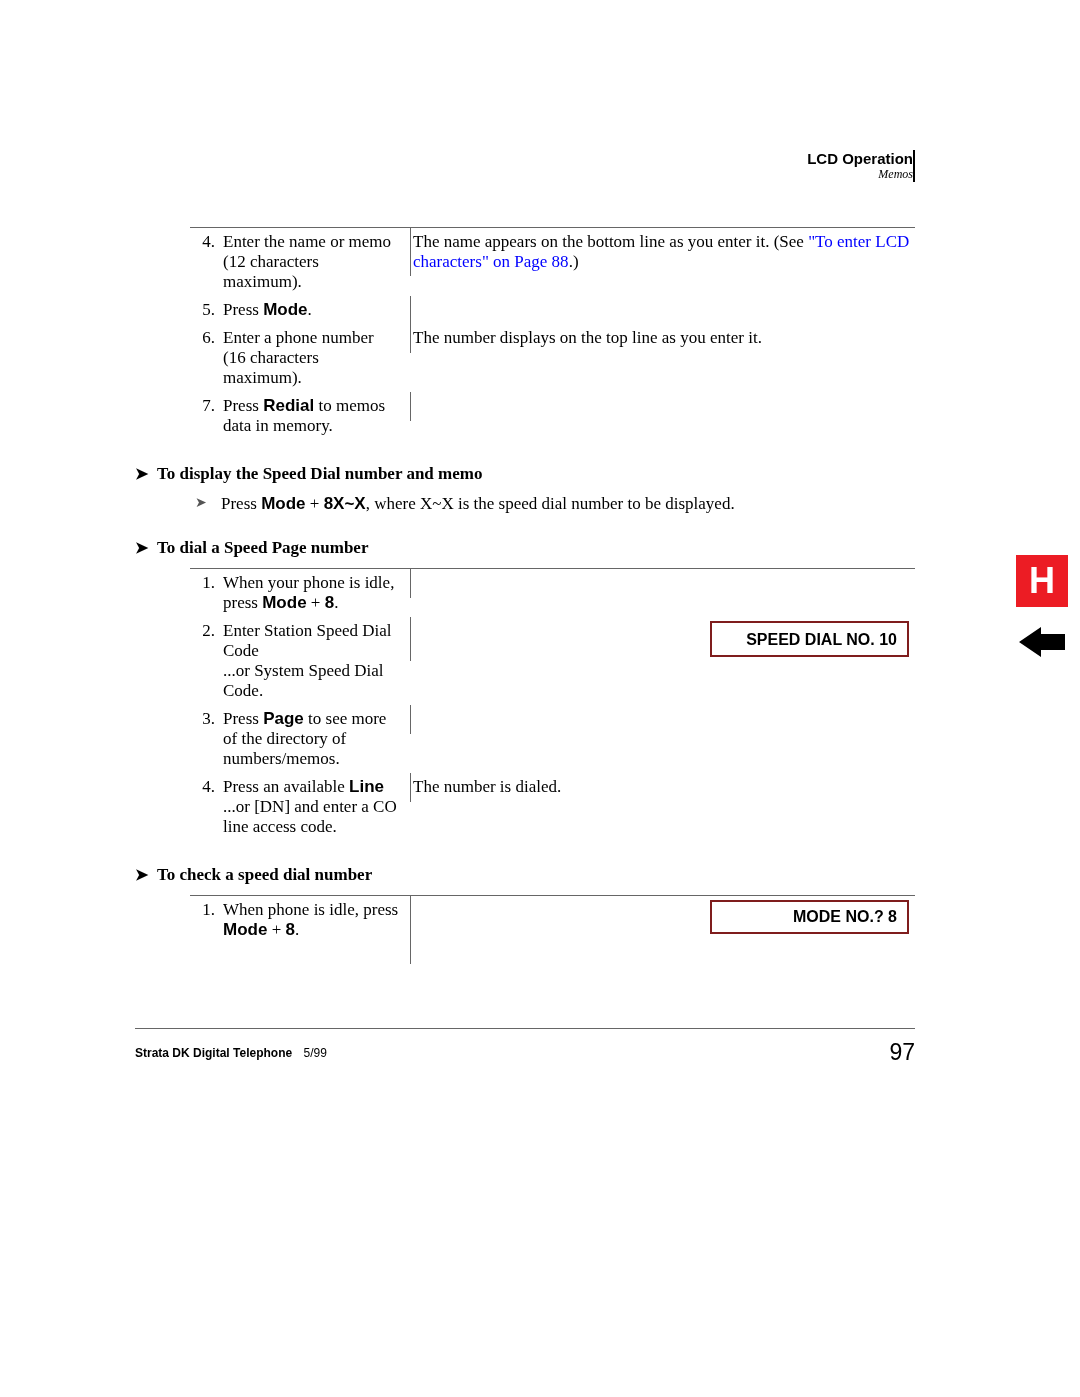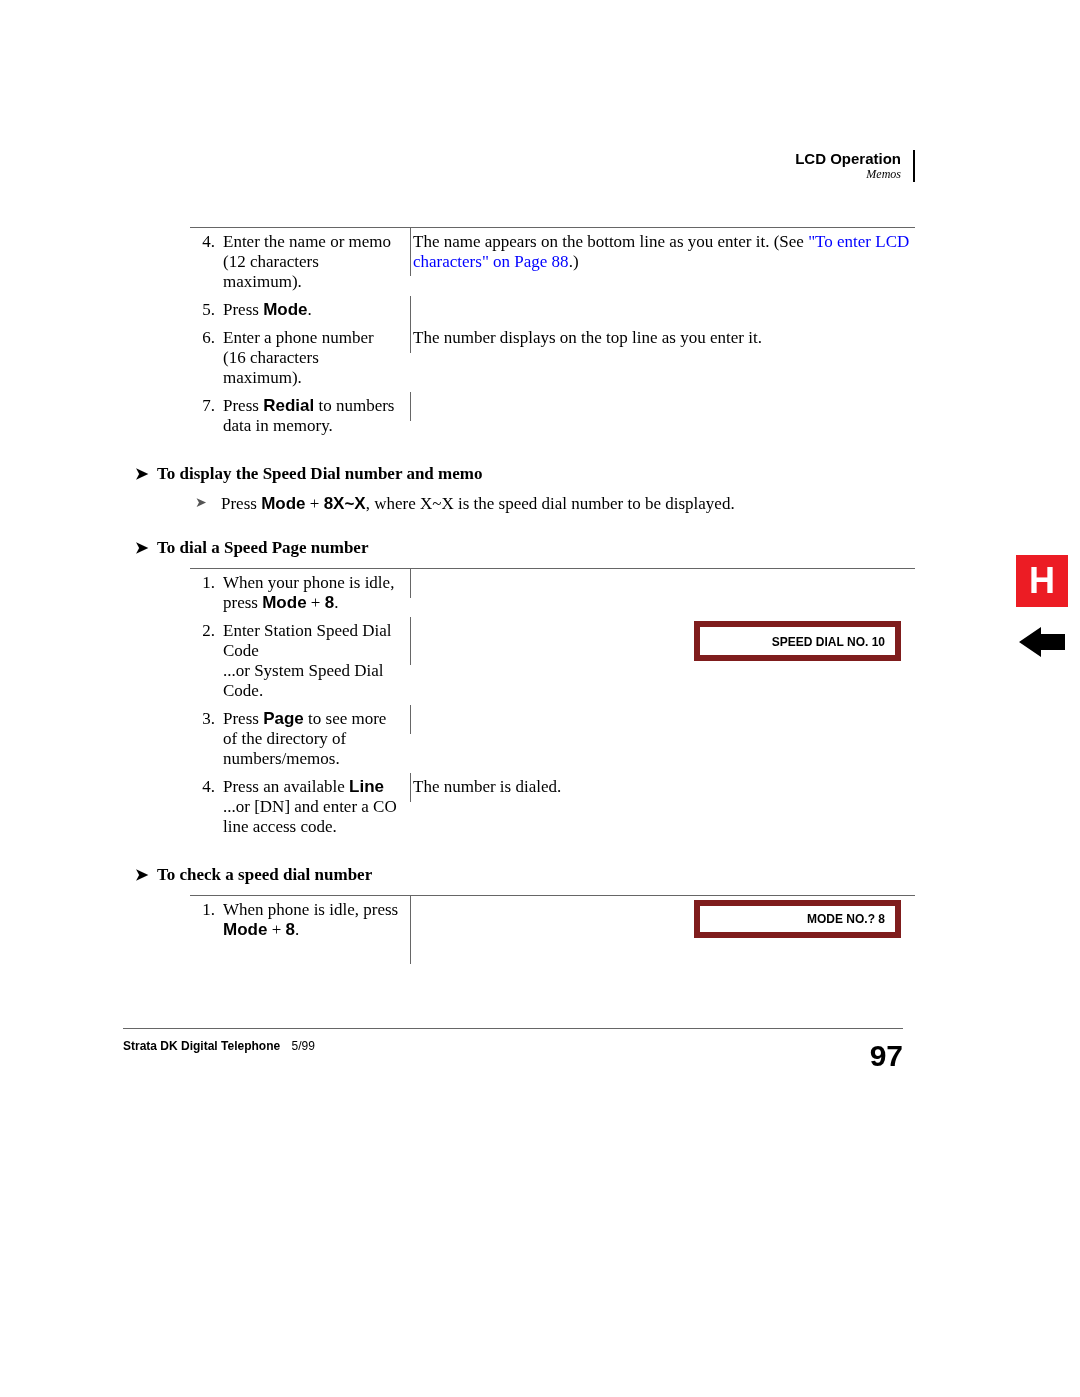--- a/index.html
+++ b/index.html
@@ -15,21 +15,20 @@
   }
   .page {
     position: absolute;
     left: 135px;
     top: 150px;
     width: 780px;
   }
   .header {
     text-align: right;
     border-right: 2px solid #000;
-    padding-right: 12px;
     margin-bottom: 45px;
   }
   .header .title {
     font-family: Arial, Helvetica, sans-serif;
     font-weight: bold;
     font-size: 15px;
   }
   .header .subtitle {
     font-style: italic;
     font-size: 12px;
@@ -94,56 +93,57 @@
   .sub-arrow {
     width: 26px;
     font-size: 14px;
     color: #555;
   }
   .sub-text {
     flex: 1;
     font-family: 'Times New Roman', Times, serif;
   }
   .lcd-box {
-    border: 6px solid #7f1d1d;
+    border: 2px solid #7f1d1d;
     width: 175px;
     font-family: Arial, Helvetica, sans-serif;
     font-weight: bold;
-    font-size: 12px;
+    font-size: 16px;
     padding: 8px 10px 6px 10px;
     text-align: right;
     float: right;
-    margin-right: 14px;
+    margin-right: 6px;
   }
   .lcd-box.single {
     padding: 6px 10px;
   }
   .footer-line {
     position: absolute;
-    left: 123px;
+    left: 135px;
     top: 1028px;
     width: 780px;
     border-top: 1px solid #666;
     padding-top: 10px;
     display: flex;
     justify-content: space-between;
+    align-items: center;
   }
   .footer-left {
     font-family: Arial, Helvetica, sans-serif;
     font-weight: bold;
     font-size: 12px;
   }
   .footer-date {
     font-weight: normal;
     margin-left: 8px;
   }
   .footer-page {
     font-family: Arial, Helvetica, sans-serif;
-    font-weight: bold;
-    font-size: 30px;
+    font-weight: normal;
+    font-size: 23px;
   }
   .tab-marker {
     position: absolute;
     right: 12px;
     top: 555px;
     display: flex;
     flex-direction: column;
     align-items: center;
     gap: 12px;
   }
@@ -204,21 +204,21 @@
       <div class="step-left">
         <div class="step-num">6.</div>
         <div class="step-text">Enter a phone number (16 characters maximum).</div>
       </div>
       <div class="step-right">The number displays on the top line as you enter it.</div>
     </div>
     <div class="step-row">
       <div class="step-left">
         <div class="step-num">7.</div>
         <div class="step-text">
-          <span>Press </span><span class="bold">Redial</span><span> to numbers data in memory.</span>
+          <span>Press </span><span class="bold">Redial</span><span> to memos data in memory.</span>
         </div>
       </div>
       <div class="step-right"></div>
     </div>
   </div>
 
   <div class="section-head">
     <div class="arrow">➤</div>
     <div>To display the Speed Dial number and memo</div>
   </div>

